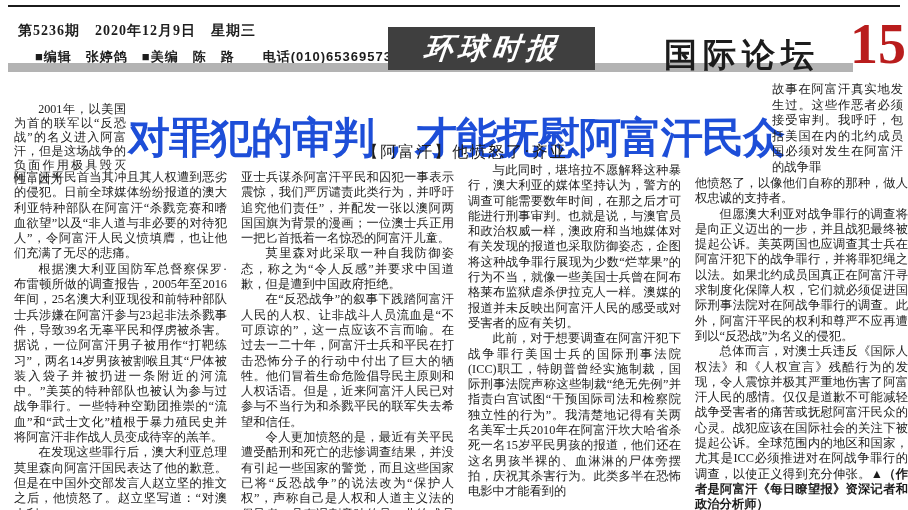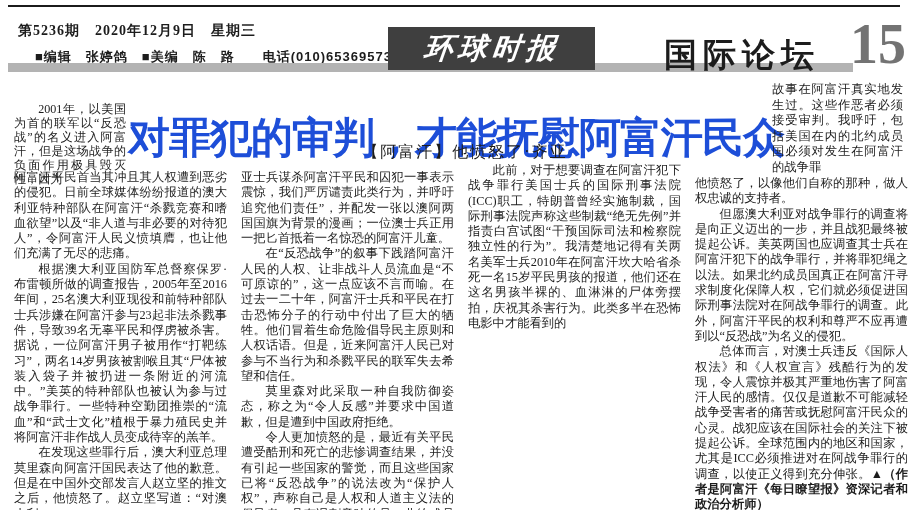--- a/index.html
+++ b/index.html
@@ -9,21 +9,21 @@
   .issue-info{position:absolute;top:22px;left:18px;font-size:14px;font-weight:bold;letter-spacing:1px;}
   .editor-line{position:absolute;top:48px;left:18px;font-size:13px;font-weight:bold;
         font-family:Liberation Sans, sans-serif;letter-spacing:1px;margin-left:17px;}
   .divider-bar{position:absolute;top:63px;left:8px;width:845px;height:9px;background:#b3b3b3;}
   .masthead{position:absolute;top:27px;left:388px;width:207px;height:43px;background:#3f3f3f;
         display:flex;align-items:center;justify-content:center;}
   .masthead-text{color:#fff;font-size:29px;font-weight:bold;font-style:italic;letter-spacing:5px;
         transform:skewX(-6deg);font-family:"Liberation Serif",serif;white-space:nowrap;}
   .section-title{position:absolute;top:33px;left:664px;font-size:33px;font-weight:bold;letter-spacing:6px;}
   .page-number{position:absolute;top:16px;left:850px;font-size:56px;line-height:1;font-weight:bold;
-        color:#737373;font-family:"Liberation Serif",serif;}
+        color:#b91c1c;font-family:"Liberation Serif",serif;}
   .headline{position:absolute;top:84px;left:128px;width:600px;font-size:42px;line-height:1.25;
         font-weight:900;letter-spacing:-1px;color:#1d4ed8;white-space:nowrap;
         font-family:"Liberation Sans","DejaVu Sans",sans-serif;}
   .byline{position:absolute;top:142px;left:240px;width:450px;text-align:center;font-size:16px;
         letter-spacing:2px;}
   .col{position:absolute;width:213px;font-size:12.3px;line-height:15.3px;text-align:justify;}
   .col p{margin:0;}
   .col p.indent{text-indent:2em;}
   .col1-top{position:absolute;top:87px;left:14px;width:112px;font-size:12.1px;line-height:13.9px;
         text-align:justify;margin-top:16px;}
@@ -64,26 +64,27 @@
   </div>
 
   <div class="col col1">
     <p>阿富汗平民首当其冲且其人权遭到恶劣的侵犯。日前全球媒体纷纷报道的澳大利亚特种部队在阿富汗“杀戮竞赛和嗜血欲望”以及“非人道与非必要的对待犯人”，令阿富汗人民义愤填膺，也让他们充满了无尽的悲痛。</p>
     <p class="indent">根据澳大利亚国防军总督察保罗·布雷顿所做的调查报告，2005年至2016年间，25名澳大利亚现役和前特种部队士兵涉嫌在阿富汗参与23起非法杀戮事件，导致39名无辜平民和俘虏被杀害。据说，一位阿富汗男子被用作“打靶练习”，两名14岁男孩被割喉且其“尸体被装入袋子并被扔进一条附近的河流中。”美英的特种部队也被认为参与过战争罪行。一些特种空勤团推崇的“流血”和“武士文化”植根于暴力殖民史并将阿富汗非作战人员变成待宰的羔羊。</p>
     <p class="indent">在发现这些罪行后，澳大利亚总理莫里森向阿富汗国民表达了他的歉意。但是在中国外交部发言人赵立坚的推文之后，他愤怒了。赵立坚写道：“对澳大利</p>
   </div>
 
   <div class="col col2">
     <p>亚士兵谋杀阿富汗平民和囚犯一事表示震惊，我们严厉谴责此类行为，并呼吁追究他们责任”，并配发一张以澳阿两国国旗为背景的漫画；一位澳士兵正用一把匕首抵着一名惊恐的阿富汗儿童。</p>
+    <p class="indent">莫里森对此采取一种自我防御姿态，称之为“令人反感”并要求中国道歉，但是遭到中国政府拒绝。</p>
     <p class="indent">在“反恐战争”的叙事下践踏阿富汗人民的人权、让非战斗人员流血是“不可原谅的”，这一点应该不言而喻。在过去一二十年，阿富汗士兵和平民在打击恐怖分子的行动中付出了巨大的牺牲。他们冒着生命危险倡导民主原则和人权话语。但是，近来阿富汗人民已对参与不当行为和杀戮平民的联军失去希望和信任。</p>
-    <p class="indent">莫里森对此采取一种自我防御姿态，称之为“令人反感”并要求中国道歉，但是遭到中国政府拒绝。</p>
     <p class="indent">令人更加愤怒的是，最近有关平民遭受酷刑和死亡的悲惨调查结果，并没有引起一些国家的警觉，而且这些国家已将“反恐战争”的说法改为“保护人权”，声称自己是人权和人道主义法的倡导者。具有讽刺意味的是，北约成员国对这一不当</p>
   </div>
 
   <div class="col col3">
+    <p class="indent">与此同时，堪培拉不愿解释这种暴行，澳大利亚的媒体坚持认为，警方的调查可能需要数年时间，在那之后才可能进行刑事审判。也就是说，与澳官员和政治权威一样，澳政府和当地媒体对有关发现的报道也采取防御姿态，企图将这种战争罪行展现为少数“烂苹果”的行为不当，就像一些美国士兵曾在阿布格莱布监狱虐杀伊拉克人一样。澳媒的报道并未反映出阿富汗人民的感受或对受害者的应有关切。</p>
     <p class="indent">此前，对于想要调查在阿富汗犯下战争罪行美国士兵的国际刑事法院(ICC)职工，特朗普曾经实施制裁，国际刑事法院声称这些制裁“绝无先例”并指责白宫试图“干预国际司法和检察院独立性的行为”。我清楚地记得有关两名美军士兵2010年在阿富汗坎大哈省杀死一名15岁平民男孩的报道，他们还在这名男孩半裸的、血淋淋的尸体旁摆拍，庆祝其杀害行为。此类多半在恐怖电影中才能看到的</p>
   </div>
 
   <div class="col4-top">
     <p>故事在阿富汗真实地发生过。这些作恶者必须接受审判。我呼吁，包括美国在内的北约成员国必须对发生在阿富汗的战争罪</p>
   </div>
 
   <div class="col col4">
     <p>他愤怒了，以像他们自称的那种，做人权忠诚的支持者。</p>
     <p class="indent">但愿澳大利亚对战争罪行的调查将是向正义迈出的一步，并且战犯最终被提起公诉。美英两国也应调查其士兵在阿富汗犯下的战争罪行，并将罪犯绳之以法。如果北约成员国真正在阿富汗寻求制度化保障人权，它们就必须促进国际刑事法院对在阿战争罪行的调查。此外，阿富汗平民的权利和尊严不应再遭到以“反恐战”为名义的侵犯。</p>

